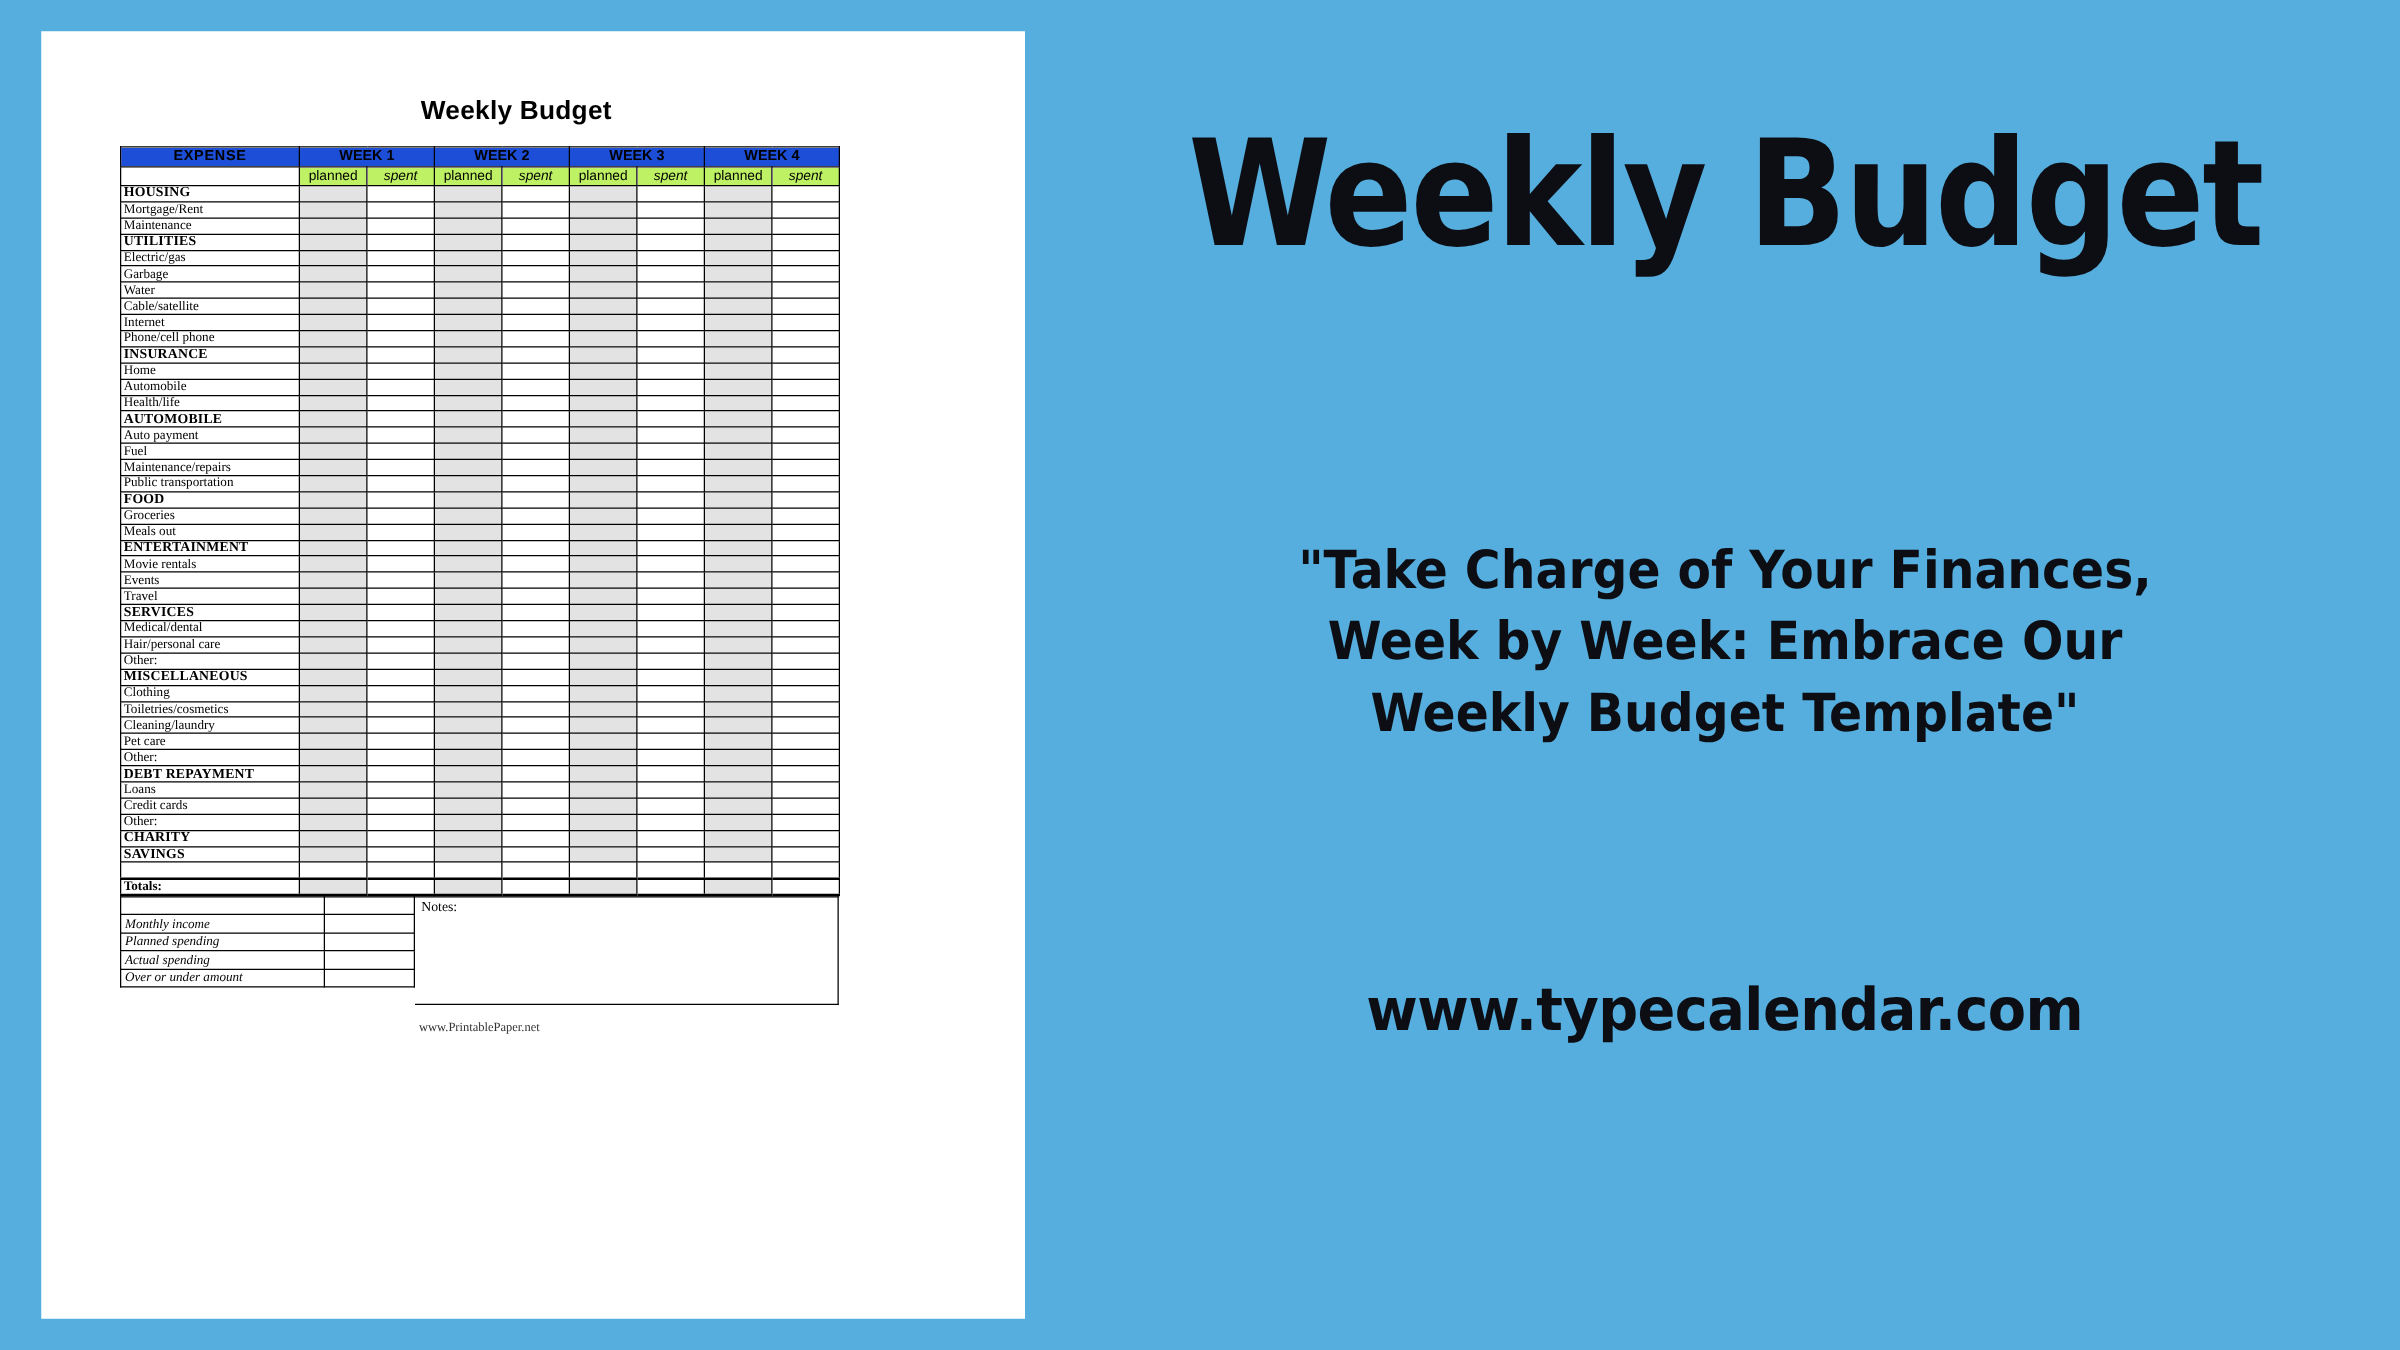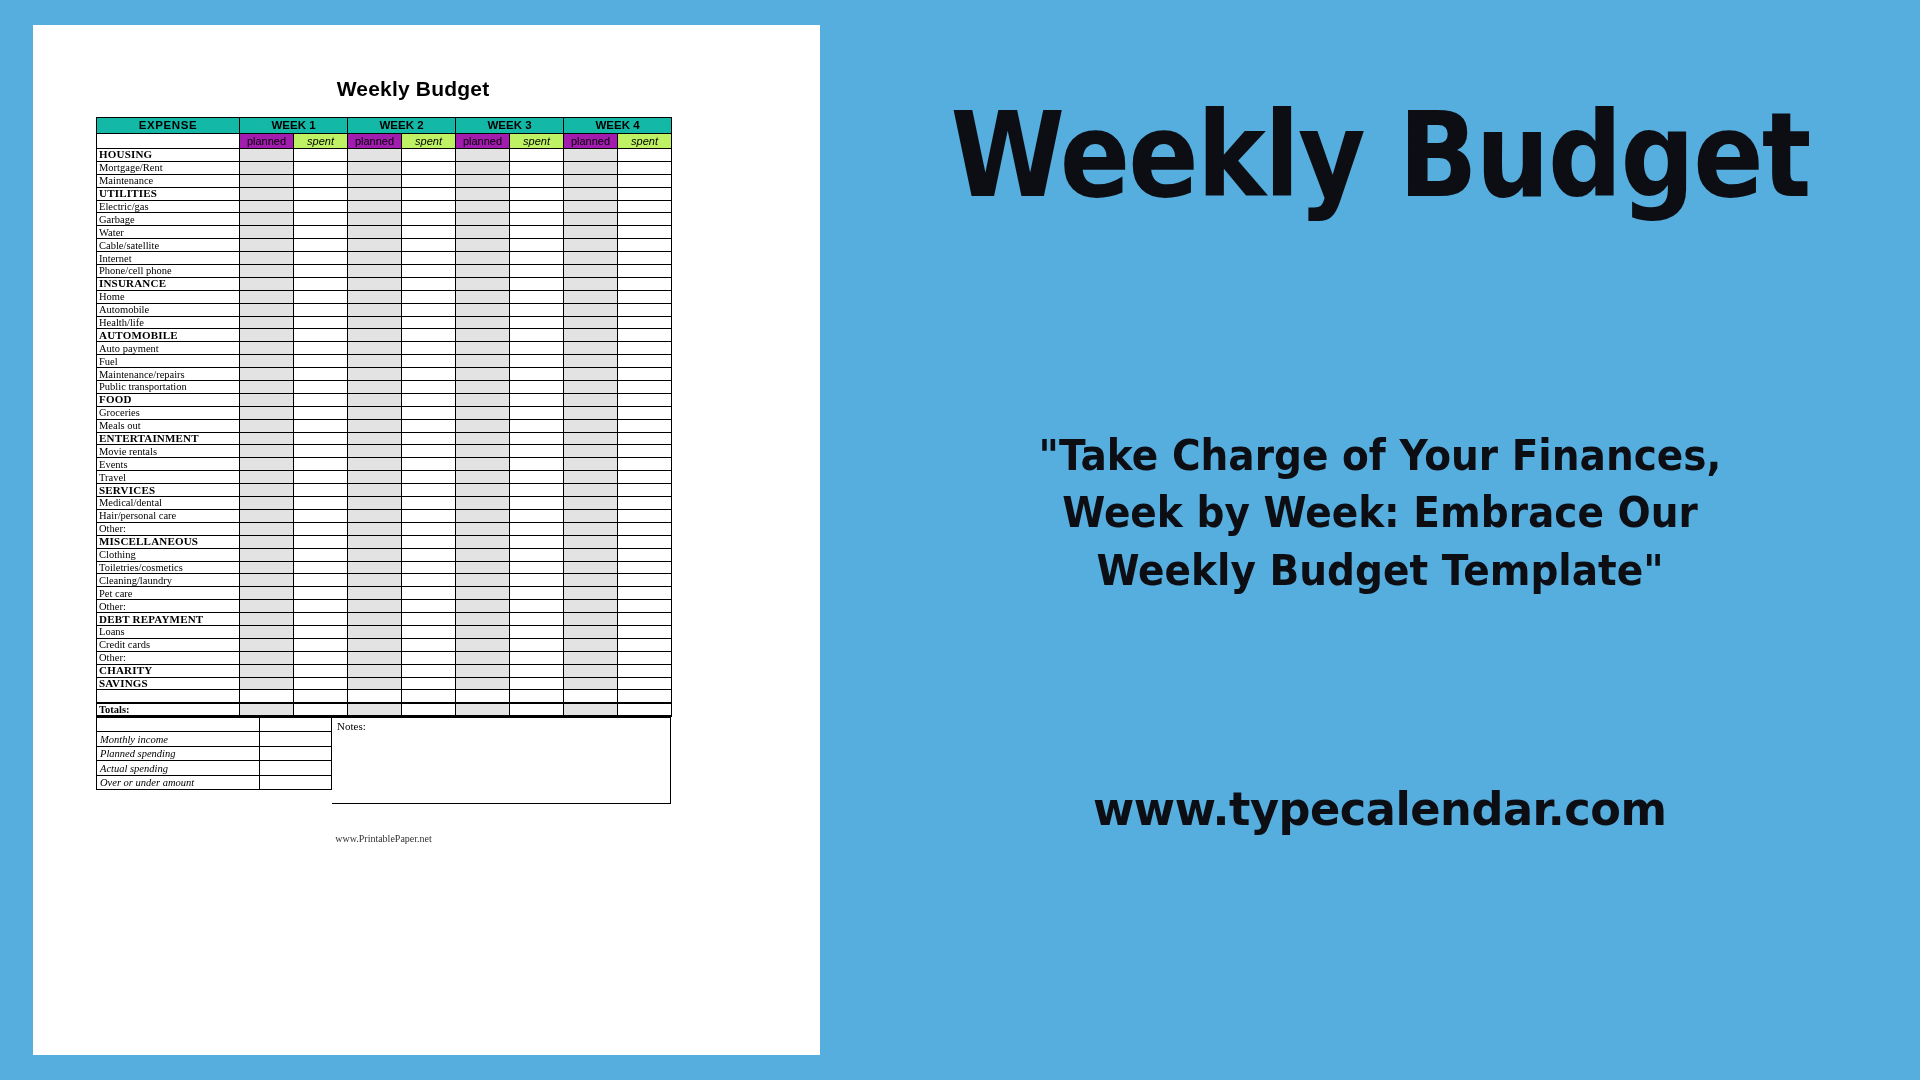--- a/index.html
+++ b/index.html
@@ -70,35 +70,35 @@
   col.c-money   { width: 54px; }
 
   
   tr.hdr-weeks th {
     text-align: center;
     font-family: "Liberation Sans", sans-serif;
     font-weight: bold;
     font-size: 11.5px;
     height: 16px;
     border: 1px solid #000;
-    background: #14b8a6;
+    background: #1d4ed8;
   }
   tr.hdr-weeks th.expense-head {
     letter-spacing: 0.6px;
   }
 
   tr.hdr-sub th {
     text-align: center;
     font-family: "Liberation Sans", sans-serif;
     font-weight: normal;
     font-size: 11px;
     height: 15px;
     border: 1px solid #000;
   }
-  tr.hdr-sub th.planned { background: #a21caf; }
+  tr.hdr-sub th.planned { background: #bef264; }
   tr.hdr-sub th.spent   { background: #bef264; font-style: italic; }
   tr.hdr-sub th.blank   { background: #ffffff; }
 
   
   td.lbl {
     text-align: left;
     padding-left: 4px;
     font-size: 10.5px;
   }
   td.lbl.cat {
@@ -160,21 +160,21 @@
     color: #000;
     min-height: 87px;
   }
 
   #sheet-credit {
     width: 575px;
     text-align: center;
     font-family: "Liberation Serif", serif;
     font-size: 10px;
     color: #333;
-    margin-top: 29px;
+    margin-top: 13px;
   }
 
   
   #promo {
     position: absolute;
     left: 840px;
     top: 0;
     width: 1080px;
     height: 1080px;
     display: flex;

